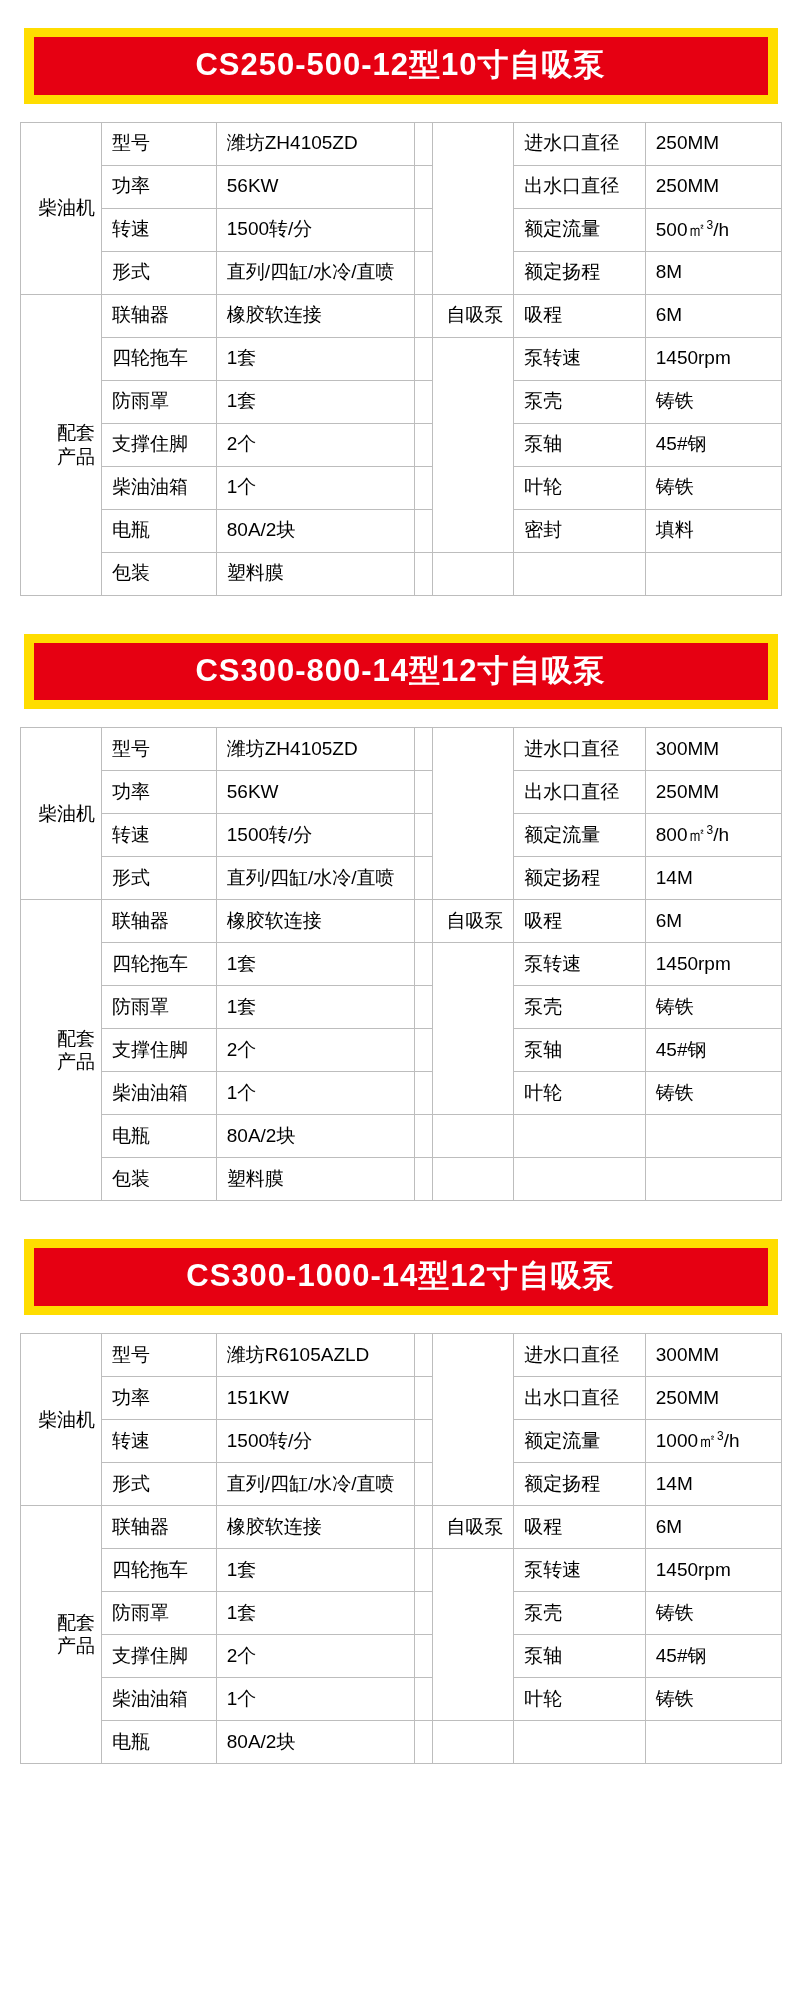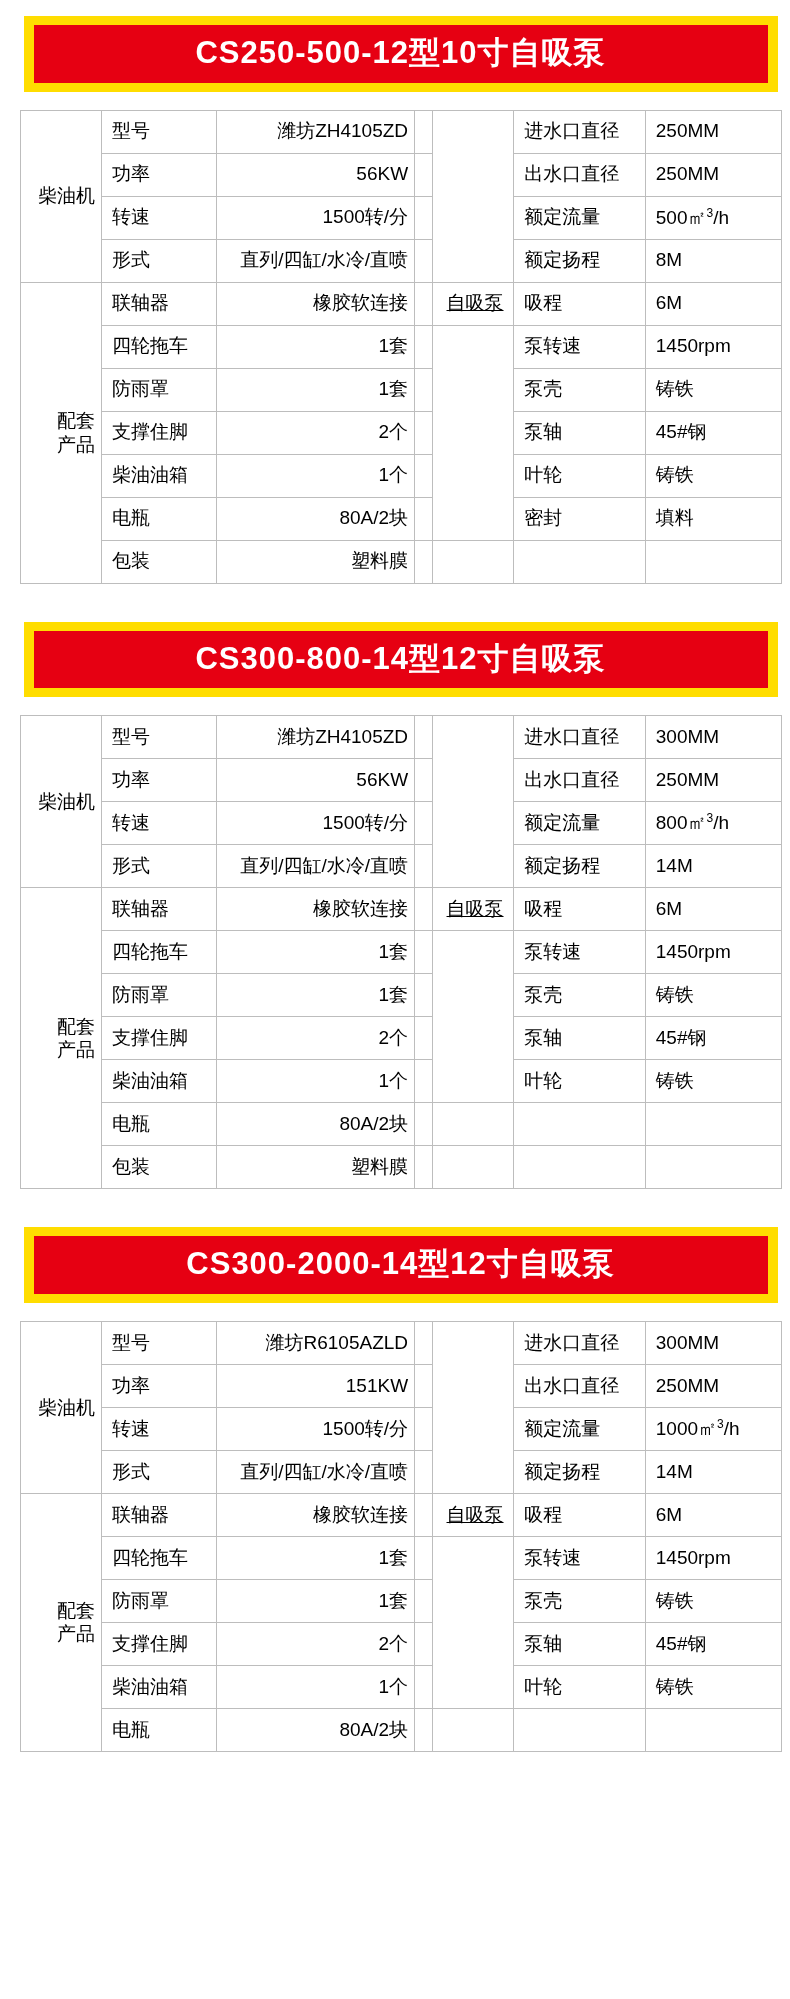--- a/index.html
+++ b/index.html
@@ -7,21 +7,21 @@
     padding: 0;
     background: #ffffff;
   }
   body {
     width: 790px;
     font-family: "Liberation Sans", "DejaVu Sans", sans-serif;
     color: #000000;
   }
   .page {
     width: 779px;
-    margin: 0 auto;
+    margin: 12px auto;
     background: #ffffff;
     box-sizing: border-box;
   }
   .section {
     width: 790px;
     box-sizing: border-box;
   }
   
   .banner-wrap {
     padding: 16px 18px 10px 18px;
@@ -75,21 +75,20 @@
   }
   td.grouplabel .gl-line {
     display: block;
     line-height: 1.25;
   }
   td.k-left {
     width: 110px;
   }
   td.v-left {
     width: 190px;
-    text-align: right;
   }
   td.spacer {
     width: 6px;
     border: none;
     padding: 0;
   }
   td.grouplabel-r {
     width: 78px;
     text-align: center;
     padding: 0 2px;
@@ -98,21 +97,20 @@
     width: 126px;
   }
   td.v-right {
     width: 130px;
   }
   td.blank {
     border-left: 1px solid #bdbdbd;
     border-right: 1px solid #bdbdbd;
     border-top: none;
     border-bottom: none;
-    text-decoration: underline;
   }
   td.blank-b {
     border-left: 1px solid #bdbdbd;
     border-right: 1px solid #bdbdbd;
     border-top: none;
     border-bottom: 1px solid #bdbdbd;
   }
   td.nob {
     border: none;
   }
@@ -329,21 +327,21 @@
               <td class="nob"></td>
             </tr>
           </tbody>
         </table>
       </div>
     </div>
     <div class="section">
       <div class="banner-wrap">
         <div class="banner">
           <div class="banner-inner">
-            <div class="banner-title">CS300-2000-14型12寸自吸泵</div>
+            <div class="banner-title">CS300-1000-14型12寸自吸泵</div>
           </div>
         </div>
       </div>
       <div class="spec-wrap">
         <table class="spec">
           <tbody>
             <tr>
               <td class="grouplabel" rowspan="4">
                 <span class="gl-line">柴油机</span>
               </td>

